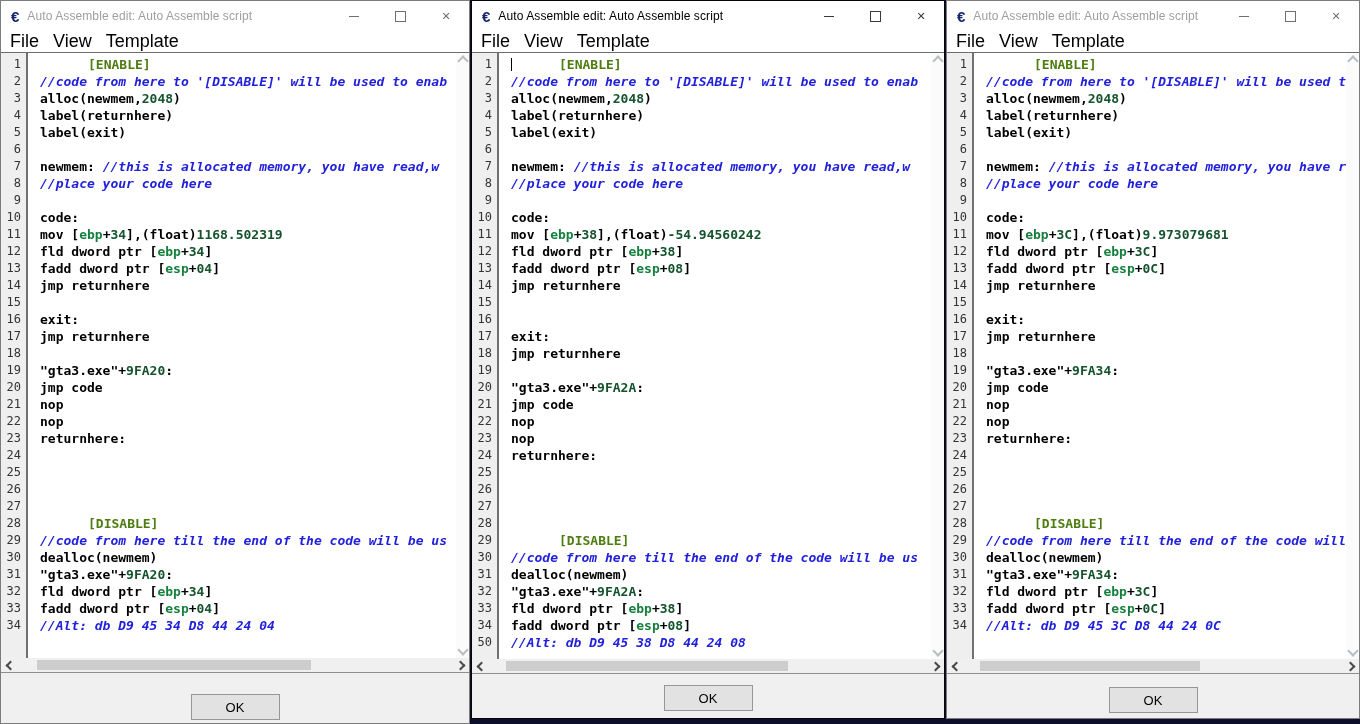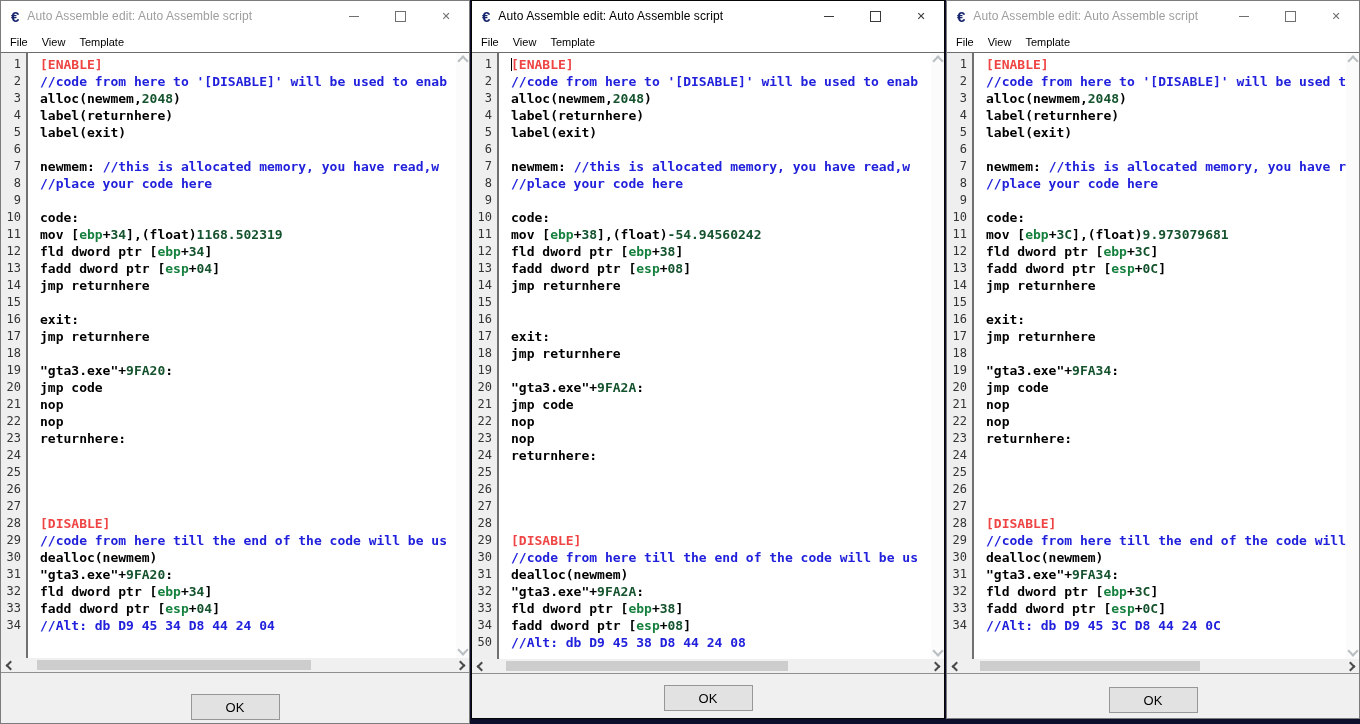--- a/index.html
+++ b/index.html
@@ -26,42 +26,42 @@
   .ctrl{width:46px;height:100%;display:flex;align-items:center;justify-content:center;}
   .glyph-min{display:block;width:10px;border-top:1px solid #3a3a3a;}
   .glyph-max{display:block;width:9px;height:9px;border:1px solid #3a3a3a;}
   .glyph-close{font-size:11px;color:#3a3a3a;line-height:1;}
   .inactive .glyph-min{border-color:#6f6f6f;}
   .inactive .glyph-max{border-color:#6f6f6f;}
   .inactive .glyph-close{color:#6f6f6f;}
 
   
   .menubar{height:21px;flex:0 0 21px;display:flex;align-items:center;padding-left:2px;background:#fff;}
-  .menu-item{font-size:11px;color:#000;padding:0 7px;}
+  .menu-item{font-size:18px;color:#000;padding:0 7px;}
 
   
   .editor-frame{flex:1 1 auto;display:flex;flex-direction:column;border-top:1px solid #6d6d6d;min-height:0;}
   .editor-inner{flex:1 1 auto;display:flex;min-height:0;background:#fff;}
   .gutter{
     flex:0 0 27px;width:27px;background:#efefef;border-right:2px solid #707070;
     padding-top:3px;box-sizing:border-box;overflow:hidden;
     font-family:"DejaVu Sans Mono", monospace;font-size:12px;color:#333;
   }
   .ln{height:17px;line-height:17px;text-align:right;padding-right:5px;}
   .code{
     flex:1 1 auto;overflow:hidden;padding:3px 0 0 12px;
     font-family:"DejaVu Sans Mono", monospace;font-size:13px;font-weight:bold;
     white-space:pre;
   }
   .cl{height:17px;line-height:17px;}
   .tok-k{color:#000000;}
   .tok-r{color:#15803d;}
   .tok-n{color:#14532d;}
-  .tok-c{color:#2121dc;}
-  .tok-e{color:#ef4444;}
+  .tok-c{color:#2121dc;font-style:italic;}
+  .tok-e{color:#4d7c0f;margin-left:48px;}
   .caret{display:inline-block;width:1px;height:13px;background:#000;vertical-align:-2px;margin-right:-1px;}
 
   
   .vscroll{flex:0 0 13px;width:13px;background:#fbfbfb;display:flex;flex-direction:column;
     justify-content:space-between;align-items:center;padding:4px 0;box-sizing:border-box;}
   .chev{display:block;width:6px;height:6px;border-left:2px solid #b9bec2;border-bottom:2px solid #b9bec2;}
   .chev.up{transform:rotate(135deg);}
   .chev.down{transform:rotate(-45deg);}
   .chev.left{width:5px;height:5px;border-color:#4a4a4a;transform:rotate(45deg);margin-left:2px;}
   .chev.right{width:5px;height:5px;border-color:#4a4a4a;transform:rotate(225deg);margin-right:2px;}

